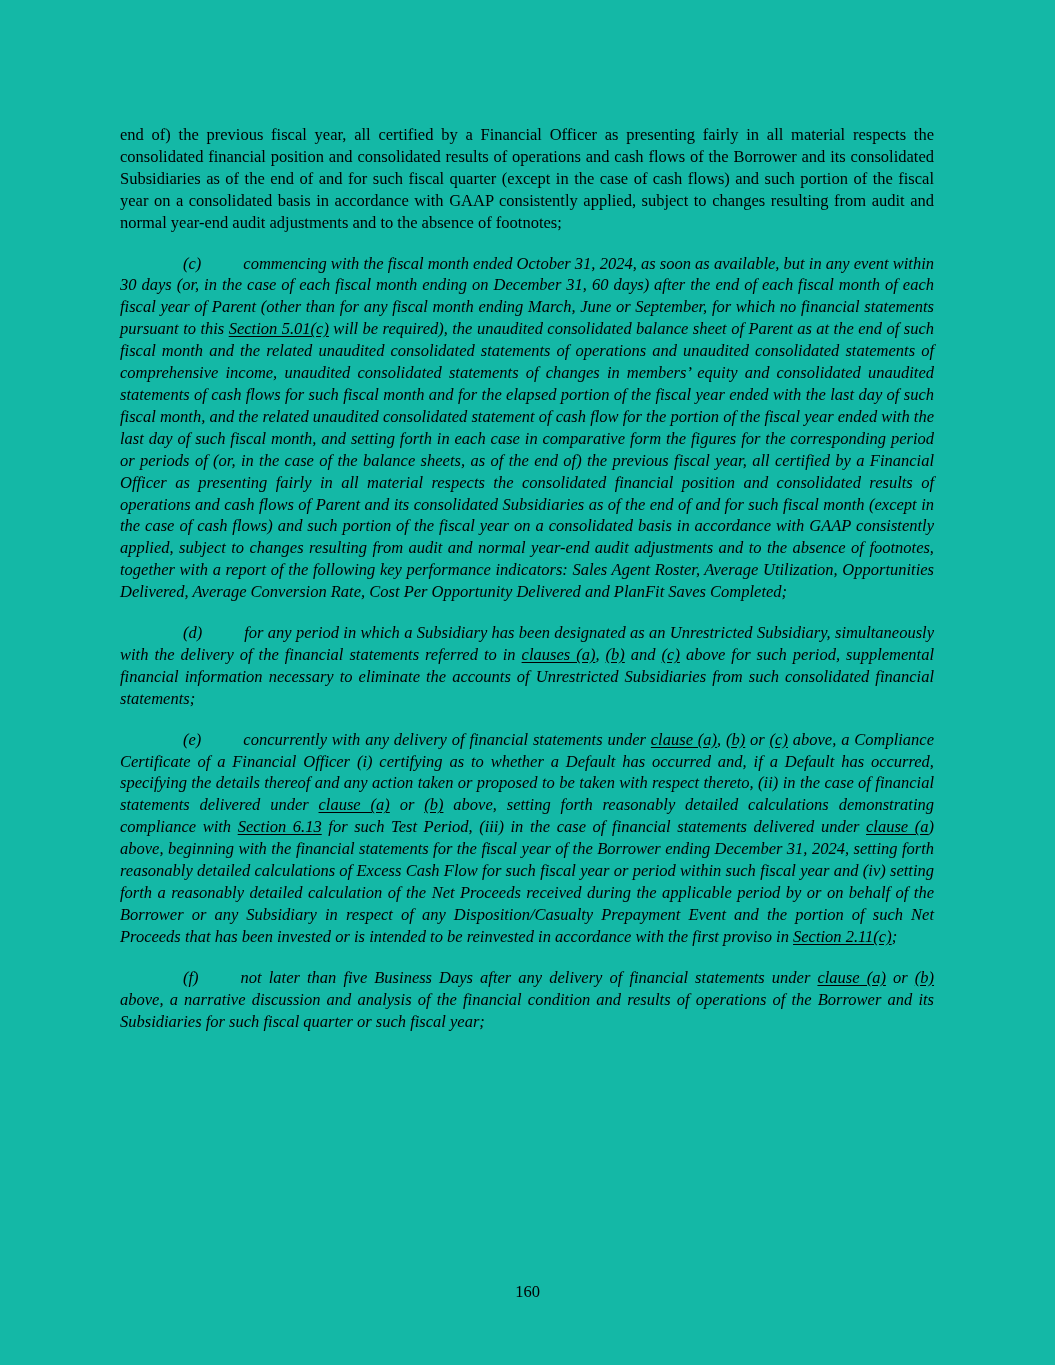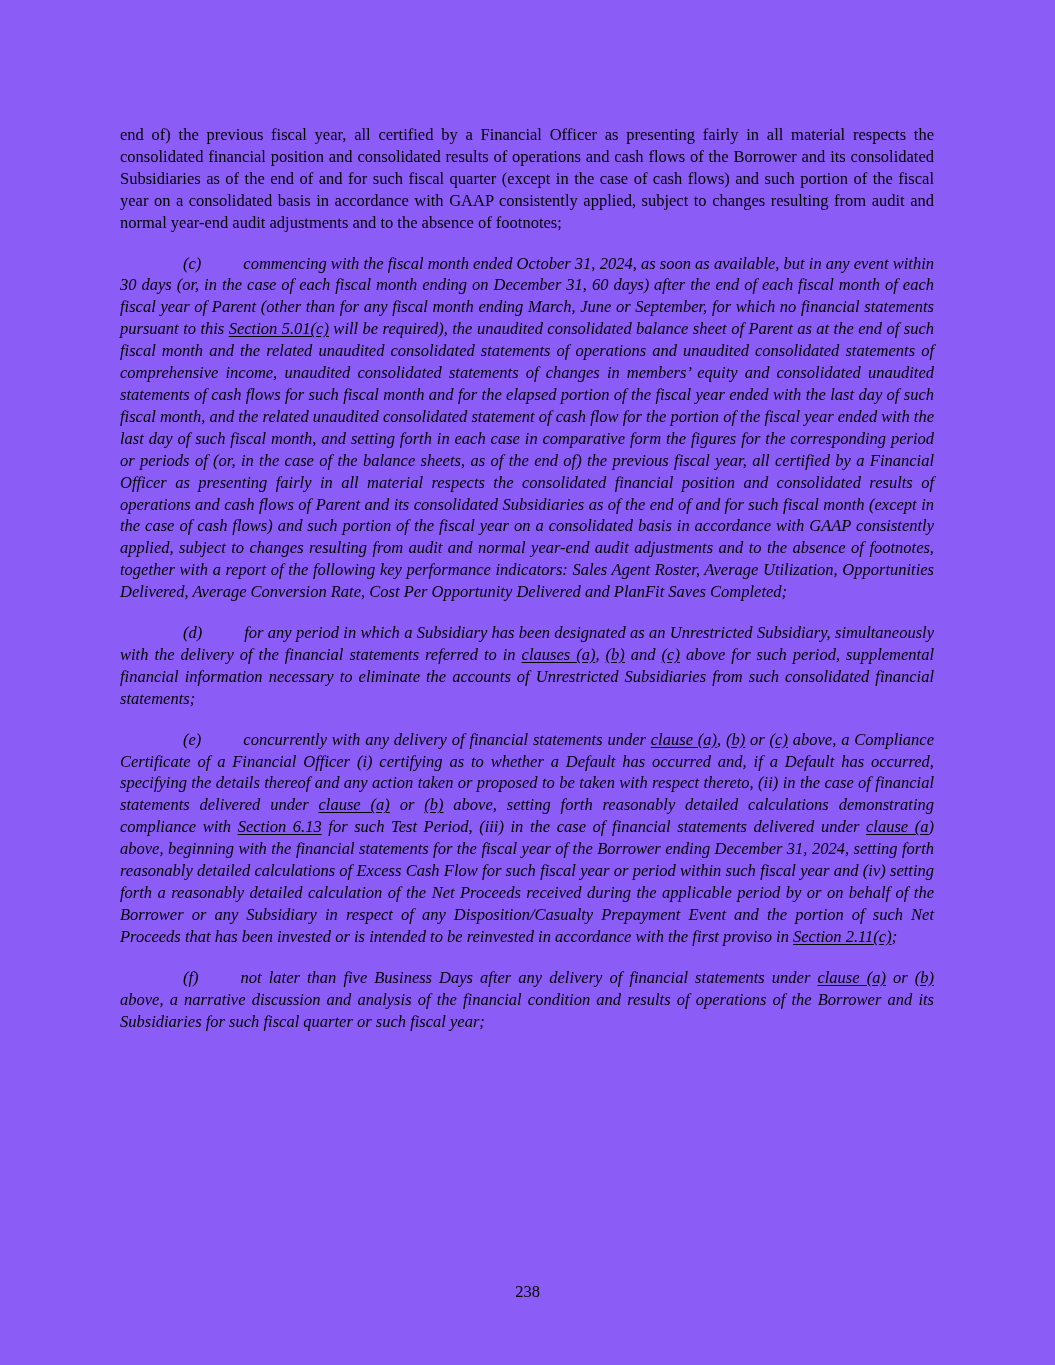--- a/index.html
+++ b/index.html
@@ -4,21 +4,21 @@
 <style>
   html, body {
     margin: 0;
     padding: 0;
     background: #ffffff;
   }
   .page {
     position: relative;
     width: 1055px;
     height: 1365px;
-    background: #8b5cf6;
+    background: #14b8a6;
     color: #000000;
     font-family: "Liberation Serif", "DejaVu Serif", serif;
     font-size: 16.5px;
     line-height: 21.9px;
     overflow: hidden;
   }
   .content {
     position: absolute;
     top: 124px;
     left: 120px;
@@ -56,14 +56,14 @@
 <body>
 
 <div class="page">
   <div class="content" id="doc-body">
       <p class="para"><span>end of) the previous fiscal year, all certified by a Financial Officer as presenting fairly in all material respects the consolidated financial position and consolidated results of operations and cash flows of the Borrower and its consolidated Subsidiaries as of the end of and for such fiscal quarter (except in the case of cash flows) and such portion of the fiscal year on a consolidated basis in accordance with GAAP consistently applied, subject to changes resulting from audit and normal year-end audit adjustments and to the absence of footnotes;</span></p>
       <p class="para labeled"><span class="plabel">(c)</span><span class="tab"></span><span>commencing with the fiscal month ended October 31, 2024, as soon as available, but in any event within 30 days (or, in the case of each fiscal month ending on December 31, 60 days) after the end of each fiscal month of each fiscal year of Parent (other than for any fiscal month ending March, June or September, for which no financial statements pursuant to this </span><span class="u">Section 5.01(c)</span><span> will be required), the unaudited consolidated balance sheet of Parent as at the end of such fiscal month and the related unaudited consolidated statements of operations and unaudited consolidated statements of comprehensive income, unaudited consolidated statements of changes in members’ equity and consolidated unaudited statements of cash flows for such fiscal month and for the elapsed portion of the fiscal year ended with the last day of such fiscal month, and the related unaudited consolidated statement of cash flow for the portion of the fiscal year ended with the last day of such fiscal month, and setting forth in each case in comparative form the figures for the corresponding period or periods of (or, in the case of the balance sheets, as of the end of) the previous fiscal year, all certified by a Financial Officer as presenting fairly in all material respects the consolidated financial position and consolidated results of operations and cash flows of Parent and its consolidated Subsidiaries as of the end of and for such fiscal month (except in the case of cash flows) and such portion of the fiscal year on a consolidated basis in accordance with GAAP consistently applied, subject to changes resulting from audit and normal year-end audit adjustments and to the absence of footnotes, together with a report of the following key performance indicators: Sales Agent Roster, Average Utilization, Opportunities Delivered, Average Conversion Rate, Cost Per Opportunity Delivered and PlanFit Saves Completed;</span></p>
       <p class="para labeled"><span class="plabel">(d)</span><span class="tab"></span><span>for any period in which a Subsidiary has been designated as an Unrestricted Subsidiary, simultaneously with the delivery of the financial statements referred to in </span><span class="u">clauses (a)</span><span>, </span><span class="u">(b)</span><span> and </span><span class="u">(c)</span><span> above for such period, supplemental financial information necessary to eliminate the accounts of Unrestricted Subsidiaries from such consolidated financial statements;</span></p>
       <p class="para labeled"><span class="plabel">(e)</span><span class="tab"></span><span>concurrently with any delivery of financial statements under </span><span class="u">clause (a)</span><span>, </span><span class="u">(b)</span><span> or </span><span class="u">(c)</span><span> above, a Compliance Certificate of a Financial Officer (i) certifying as to whether a Default has occurred and, if a Default has occurred, specifying the details thereof and any action taken or proposed to be taken with respect thereto, (ii) in the case of financial statements delivered under </span><span class="u">clause (a)</span><span> or </span><span class="u">(b)</span><span> above, setting forth reasonably detailed calculations demonstrating compliance with </span><span class="u">Section 6.13</span><span> for such Test Period, (iii) in the case of financial statements delivered under </span><span class="u">clause (a</span><span>) above, beginning with the financial statements for the fiscal year of the Borrower ending December 31, 2024, setting forth reasonably detailed calculations of Excess Cash Flow for such fiscal year or period within such fiscal year and (iv) setting forth a reasonably detailed calculation of the Net Proceeds received during the applicable period by or on behalf of the Borrower or any Subsidiary in respect of any Disposition/Casualty Prepayment Event and the portion of such Net Proceeds that has been invested or is intended to be reinvested in accordance with the first proviso in </span><span class="u">Section 2.11(c)</span><span>;</span></p>
       <p class="para labeled"><span class="plabel">(f)</span><span class="tab"></span><span>not later than five Business Days after any delivery of financial statements under </span><span class="u">clause (a)</span><span> or </span><span class="u">(b)</span><span> above, a narrative discussion and analysis of the financial condition and results of operations of the Borrower and its Subsidiaries for such fiscal quarter or such fiscal year;</span></p>
     </div>
-  <div class="page-number">238</div>
+  <div class="page-number">160</div>
 </div>
 
 </body></html>

